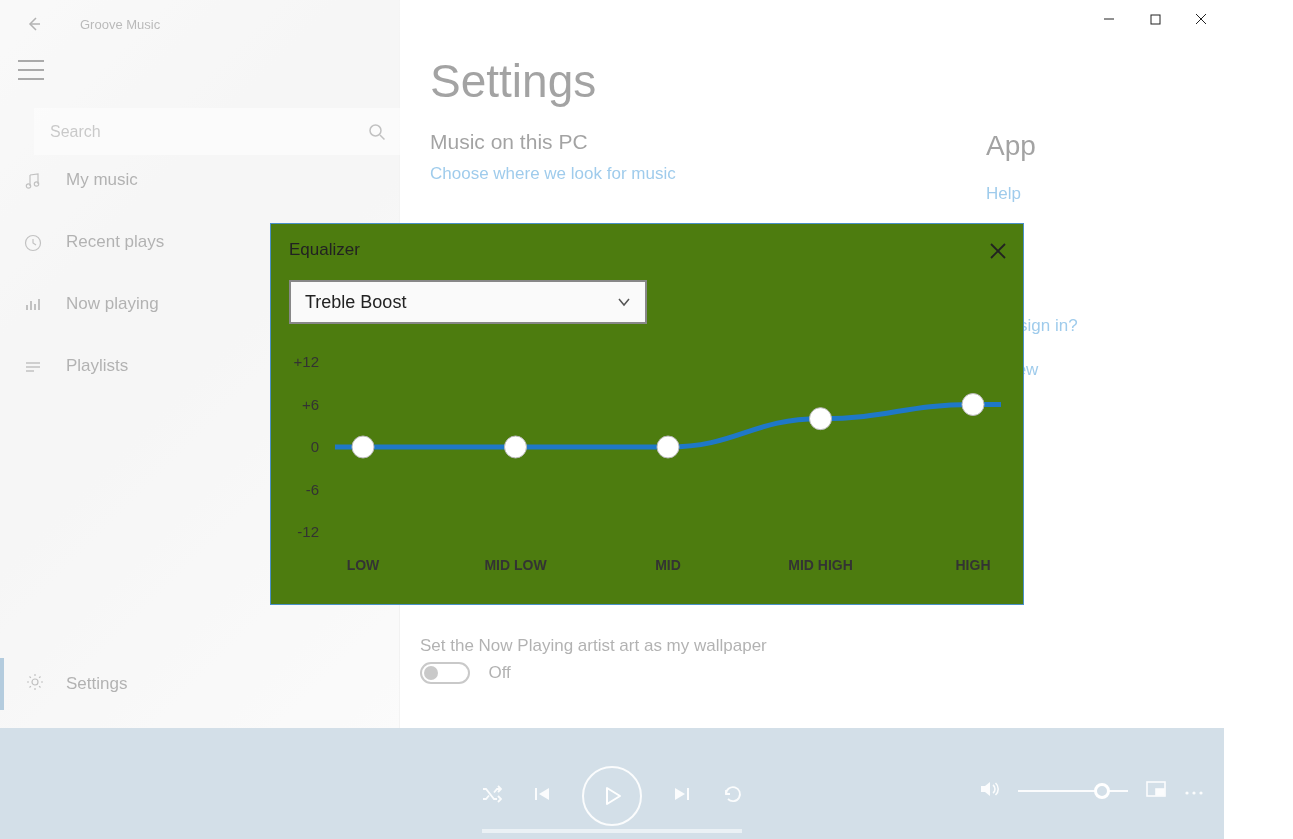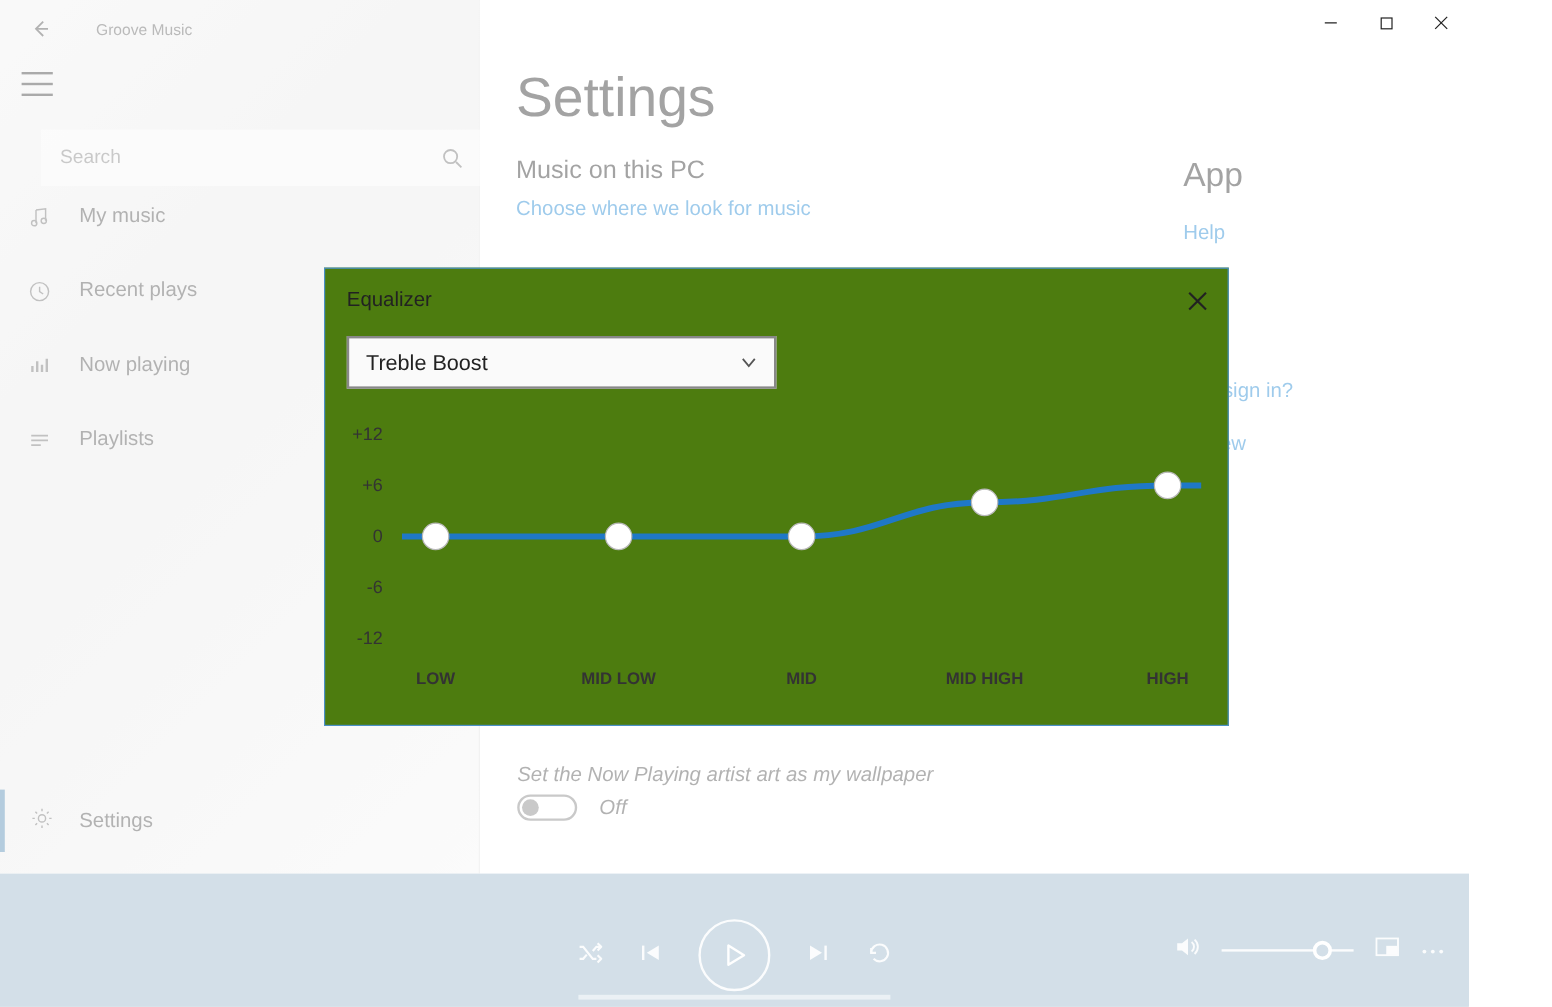--- a/index.html
+++ b/index.html
@@ -58,21 +58,21 @@
   }
 
   
   .page-title { position: absolute; left: 30px; top: 54px; font-size: 46px; font-weight: 300; color: #333; }
   .section1 { position: absolute; left: 30px; top: 130px; }
   .section1 h2 { font-size: 21px; font-weight: 400; color: #333; }
   .link { color: #2a8dd4; font-size: 17px; margin-top: 10px; display: inline-block; }
   .section-app { position: absolute; left: 586px; top: 130px; }
   .section-app h2 { font-size: 28px; font-weight: 400; color: #333; }
   .app-links { margin-top: 12px; display: flex; flex-direction: column; gap: 14px; }
-  .setting-row { position: absolute; left: 31px; font-style: italic; }
+  .setting-row { position: absolute; left: 20px; }
   .setting-row.row1 { top: 582px; }
   .setting-row.row2 { top: 636px; }
   .setting-row .label { color: #555; font-size: 17px; margin-bottom: 6px; display:block; }
   .toggle {
     width: 50px; height: 22px; border: 2px solid #888; border-radius: 22px;
     position: relative; display: inline-block; vertical-align: middle;
   }
   .toggle::after {
     content: ""; position: absolute; left: 2px; top: 2px; width: 14px; height: 14px;
     border-radius: 50%; background: #888;

